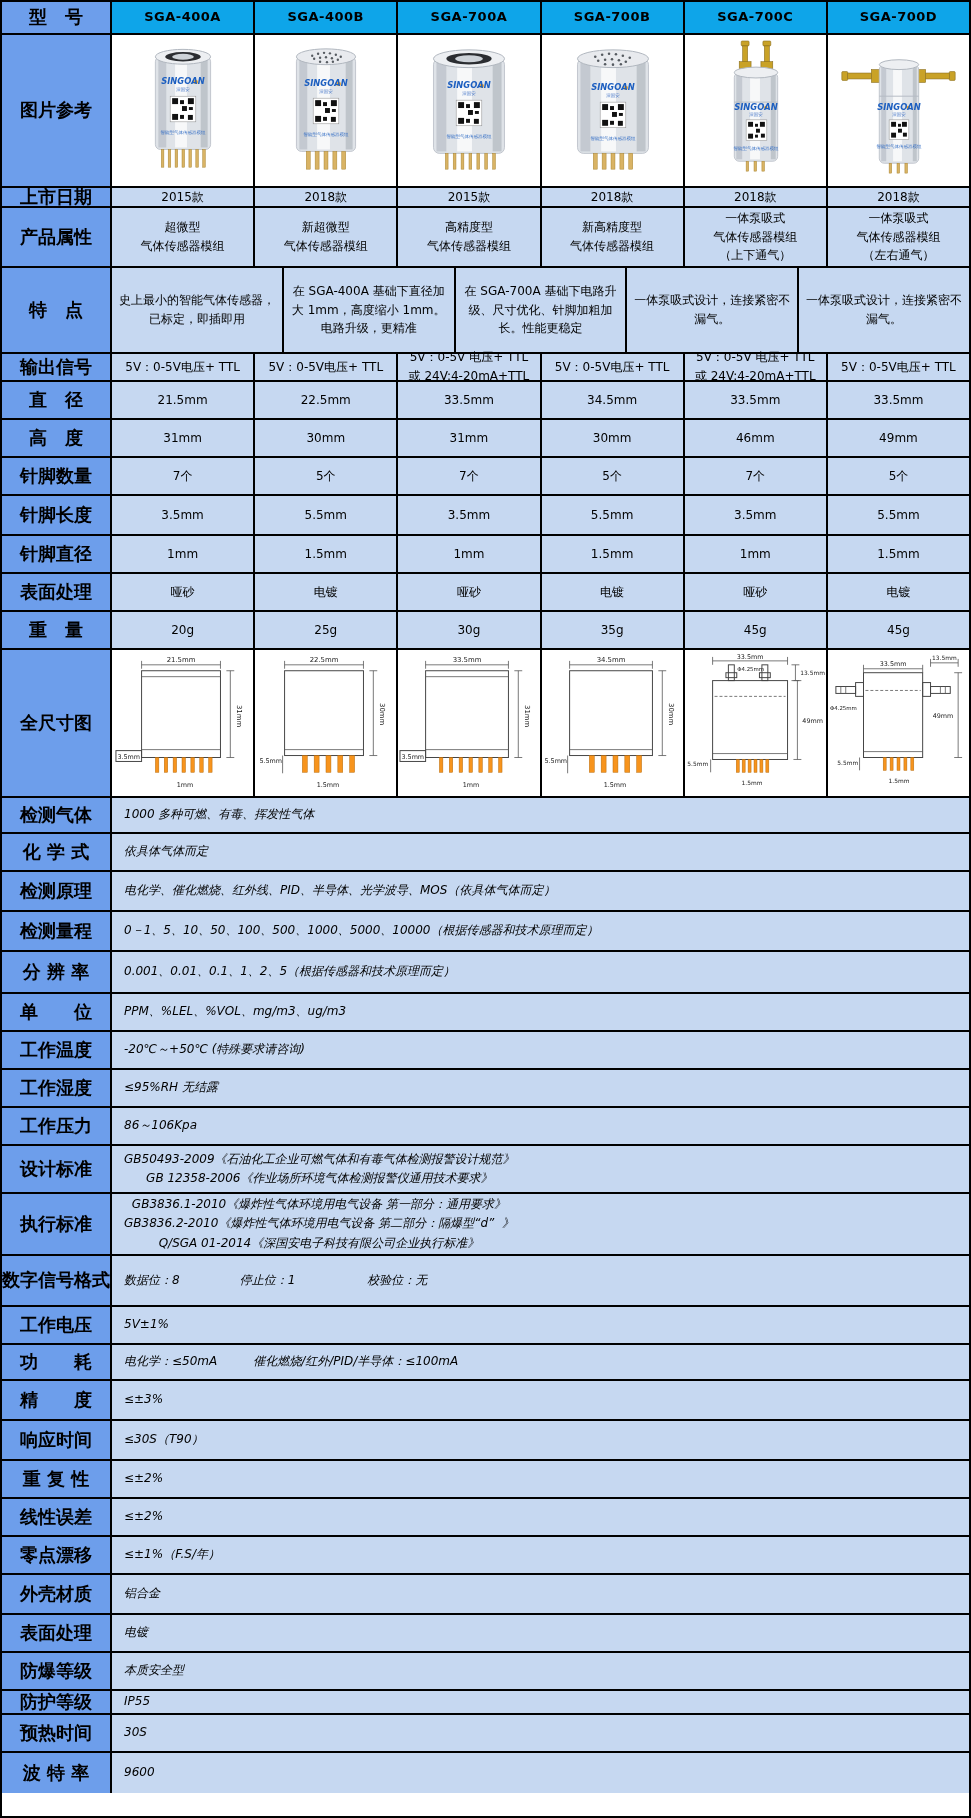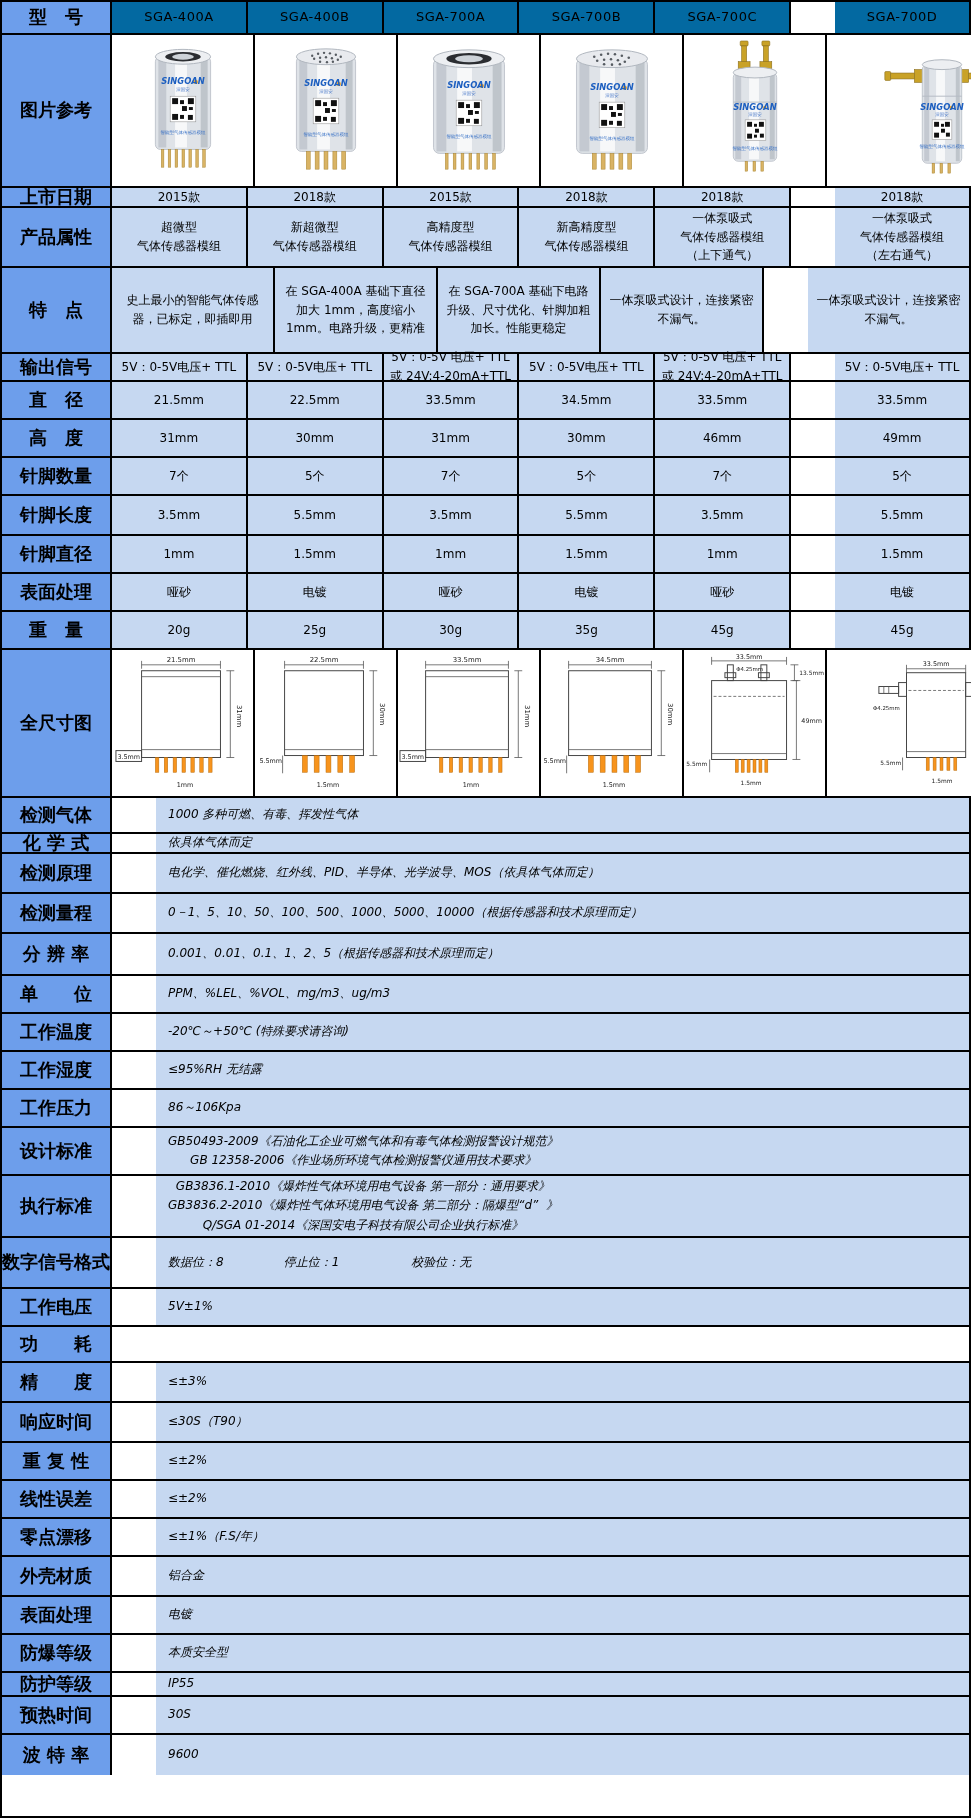--- a/index.html
+++ b/index.html
@@ -6,22 +6,22 @@
   body{font-family:"DejaVu Sans","Liberation Sans",sans-serif;color:#000;}
   .sheet{width:971px;height:1818px;box-sizing:border-box;border:2px solid #000;background:#fff;}
   .trow{display:flex;border-bottom:2px solid #000;box-sizing:border-box;}
   .trow:last-child{border-bottom:none;}
   .lbl{width:110px;flex:0 0 110px;background:#6d9eeb;display:flex;align-items:center;justify-content:center;
        font-weight:bold;font-size:18px;border-right:2px solid #000;box-sizing:border-box;text-align:center;
        white-space:pre-line;line-height:1.35;}
   .cell{flex:1 1 0;display:flex;align-items:center;justify-content:center;text-align:center;
         border-right:2px solid #000;box-sizing:border-box;background:#c6d8f1;font-size:12px;
         white-space:pre-line;line-height:1.55;padding:2px 5px;}
-  .cell:last-child,.val:last-child{border-right:none;margin-left:44px;}
-  .hdr .cell{background:#0369a1;font-weight:normal;font-size:13px;letter-spacing:.5px;}
+  .cell:last-child,.val:last-child{border-right:none;}
+  .hdr .cell{background:#0ea5e9;font-weight:bold;font-size:13px;letter-spacing:.5px;}
   .white .cell{background:#fff;padding:0;}
   .val{flex:1 1 0;display:flex;align-items:center;background:#c6d8f1;font-size:12px;
        padding:6px 12px;box-sizing:border-box;white-space:pre-wrap;line-height:1.6;text-align:center;font-style:italic;}
   svg{display:block;}
   .dl{stroke:#555;stroke-width:.8;fill:none;}
   .dr{stroke:#444;stroke-width:1;fill:none;}
   .dt{font-size:7px;fill:#222;}
   .pin{fill:#f7941d;stroke:#b66a0c;stroke-width:.5;}
   .gpin{fill:#d9b364;stroke:#a8842f;stroke-width:.5;}
   .brass{fill:#c9a227;stroke:#8a6d1d;stroke-width:.6;}
@@ -606,21 +606,21 @@
           <text x="72" y="134" text-anchor="middle" font-size="6" fill="#222">1.5mm</text>
         </g>
       </svg>
     </div>
   </div>
 
   <div class="trow" style="height:36px">
       <div class="lbl">检测气体</div>
       <div class="val">1000 多种可燃、有毒、挥发性气体</div>
     </div>
-  <div class="trow" style="height:20px">
+  <div class="trow" style="height:38px">
       <div class="lbl">化 学 式</div>
       <div class="val">依具体气体而定</div>
     </div>
   <div class="trow" style="height:40px">
       <div class="lbl">检测原理</div>
       <div class="val">电化学、催化燃烧、红外线、PID、半导体、光学波导、MOS（依具体气体而定）</div>
     </div>
   <div class="trow" style="height:40px">
       <div class="lbl">检测量程</div>
       <div class="val">0－1、5、10、50、100、500、1000、5000、10000（根据传感器和技术原理而定）</div>
@@ -659,20 +659,21 @@
   <div class="trow" style="height:51px">
       <div class="lbl">数字信号格式</div>
       <div class="val">数据位：8　　　　　停止位：1　　　　　　校验位：无</div>
     </div>
   <div class="trow" style="height:38px">
       <div class="lbl">工作电压</div>
       <div class="val">5V±1%</div>
     </div>
   <div class="trow" style="height:36px">
       <div class="lbl">功　　耗</div>
+      <div class="val">电化学：≤50mA　　　催化燃烧/红外/PID/半导体：≤100mA</div>
     </div>
   <div class="trow" style="height:40px">
       <div class="lbl">精　　度</div>
       <div class="val">≤±3%</div>
     </div>
   <div class="trow" style="height:40px">
       <div class="lbl">响应时间</div>
       <div class="val">≤30S（T90）</div>
     </div>
   <div class="trow" style="height:38px">

